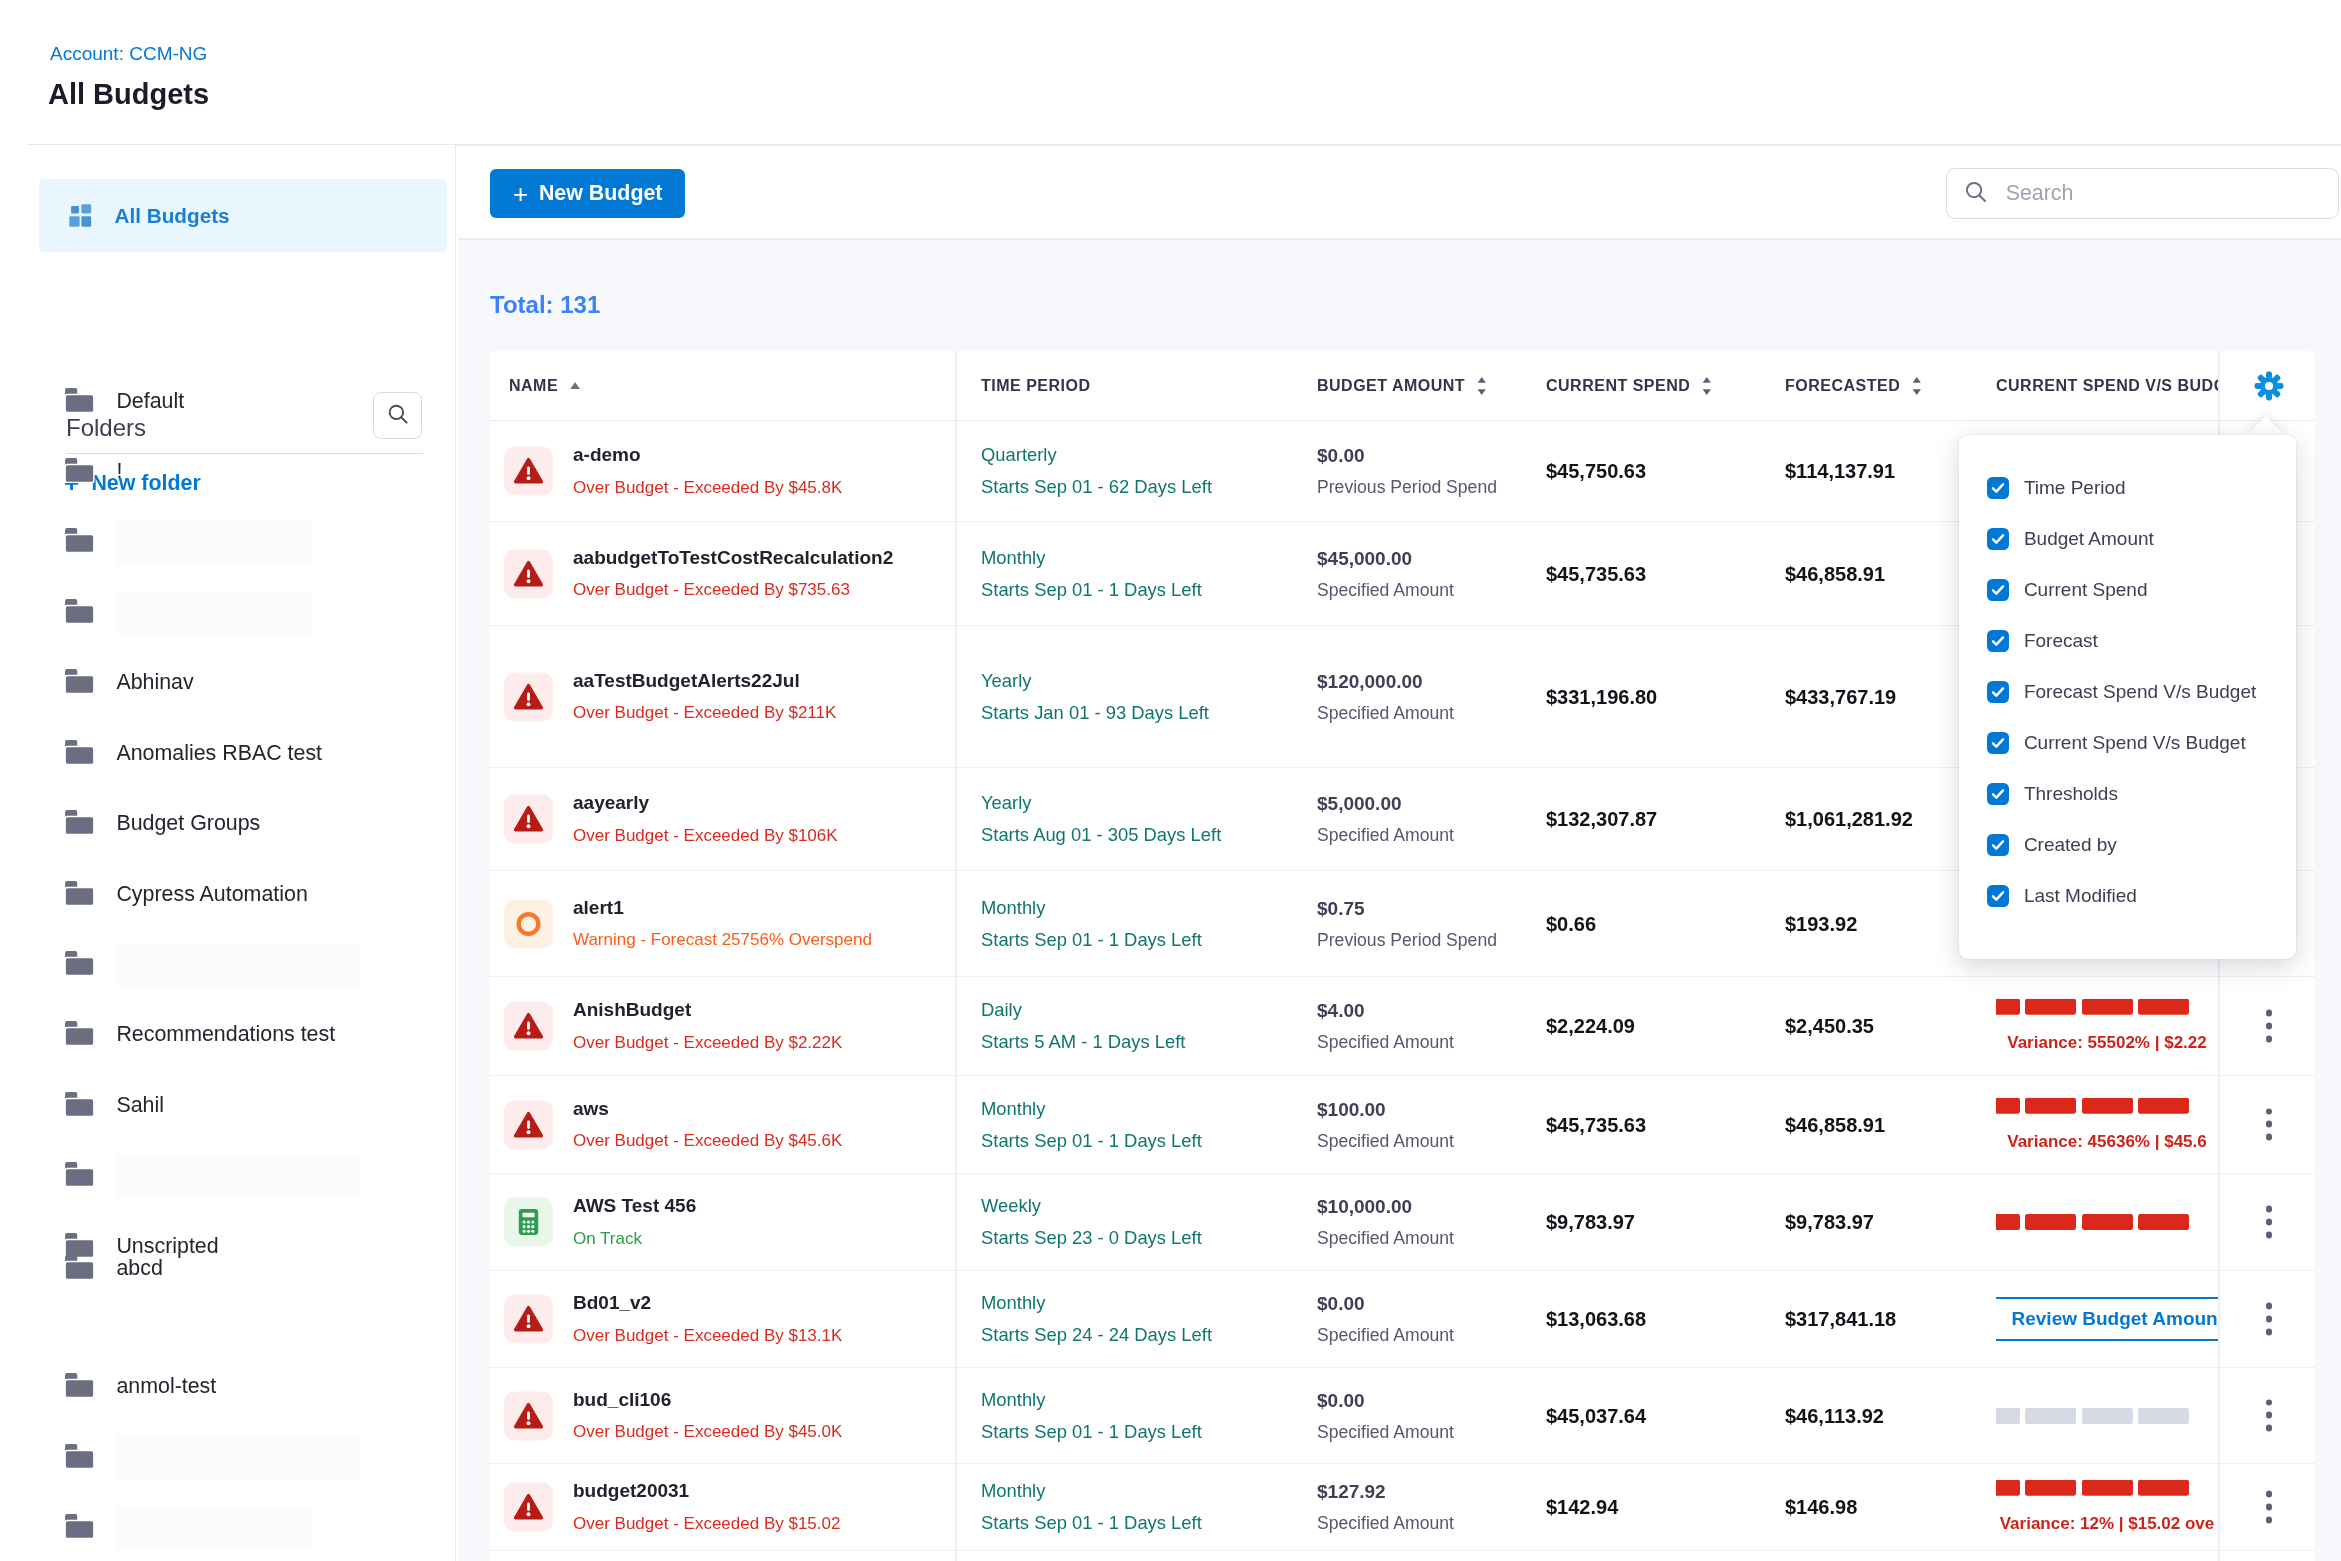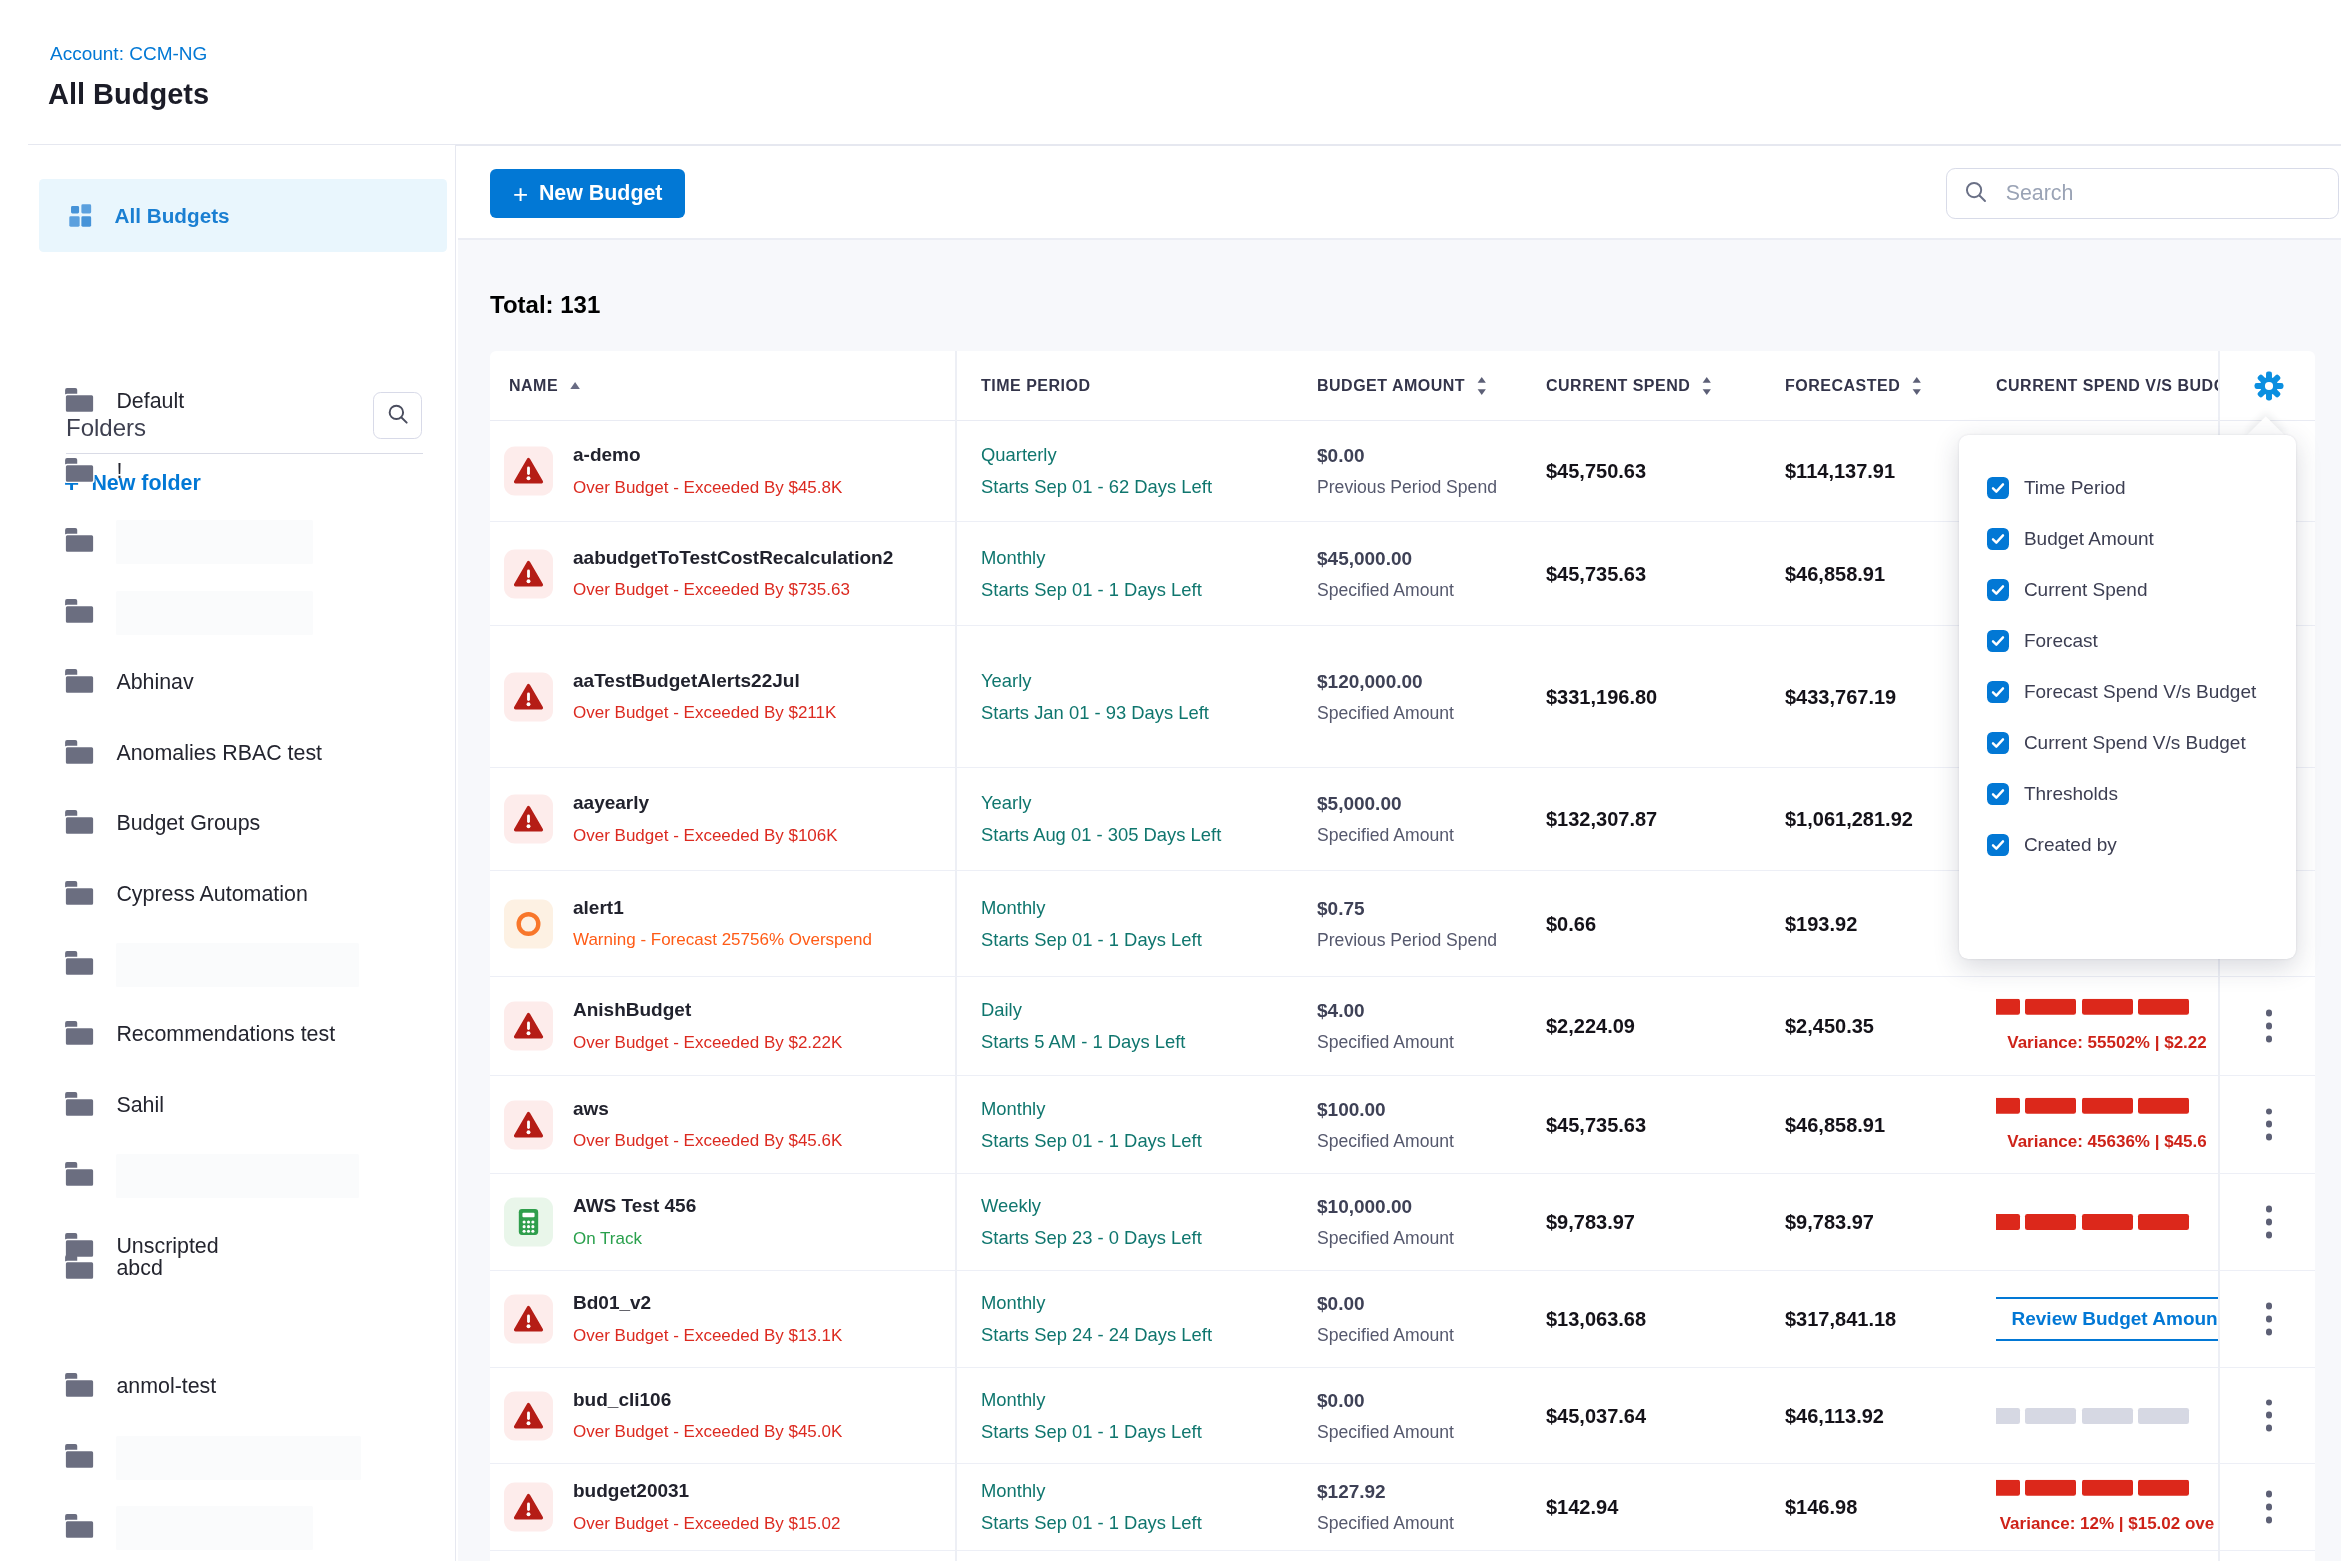--- a/index.html
+++ b/index.html
@@ -35,21 +35,21 @@
   .new-budget-btn .plus{font-size:26px;font-weight:500;line-height:1;margin-right:10.7px;}
   .new-budget-btn .nb-label{font-size:21.4px;font-weight:700;}
   .search-box{position:absolute;left:1946px;top:168px;width:393px;height:51px;background:#fff;border:1.5px solid #d8dbe8;border-radius:9.2px;
       display:flex;align-items:center;padding:0 15.3px;}
   .search-box svg{flex:none;color:#6a7086;}
   .search-box input{border:none;outline:none;margin-left:13.8px;font-size:21.4px;color:#a21caf;width:100%;
       font-family:"Liberation Sans","DejaVu Sans",sans-serif;background:transparent;}
   .search-box input::placeholder{color:#9aa3b5;}
   .main-divider{position:absolute;left:458px;right:0;top:238px;height:1.5px;background:#ebedf4;}
   .content-bg{position:absolute;left:458px;right:0;top:240px;bottom:0;background:#f7f8fb;}
-  .total-label{position:absolute;left:490px;top:291px;font-size:24px;font-weight:700;color:#000000;}
+  .total-label{position:absolute;left:490px;top:291px;font-size:24px;font-weight:700;color:#3b82f6;}
 
   
   .table-card{position:absolute;left:490px;top:351px;width:1825px;bottom:0;background:#fff;border-radius:6.1px 6.1px 0 0;}
   .col-sep{position:absolute;top:0;bottom:0;width:1.5px;background:#edeff5;z-index:2;}
   .thead{position:relative;height:70px;border-bottom:1.5px solid #e9ebf3;}
   .th{position:absolute;top:50%;transform:translateY(-50%);font-size:16px;font-weight:700;color:#33344a;
       letter-spacing:0.5px;white-space:nowrap;display:flex;align-items:center;cursor:pointer;}
   .th .sort{margin-left:10.7px;display:inline-flex;flex-direction:column;line-height:0;}
   .th-clip{overflow:hidden;}
   .gear-btn{position:absolute;top:50%;transform:translateY(-50%);left:1762px;width:34px;height:34px;border:none;background:transparent;
@@ -766,16 +766,24 @@
         <span class="opt-label">Thresholds</span>
       </div>
       <div class="popup-item">
         <span class="checkbox">
           <svg width="16" height="16" viewBox="0 0 24 24" fill="none" stroke="#ffffff" stroke-width="3.6" stroke-linecap="round" stroke-linejoin="round">
             <polyline points="4.5,12.5 9.5,17.5 19.5,6.5"></polyline>
           </svg>
         </span>
         <span class="opt-label">Created by</span>
       </div>
+      <div class="popup-item">
+        <span class="checkbox">
+          <svg width="16" height="16" viewBox="0 0 24 24" fill="none" stroke="#ffffff" stroke-width="3.6" stroke-linecap="round" stroke-linejoin="round">
+            <polyline points="4.5,12.5 9.5,17.5 19.5,6.5"></polyline>
+          </svg>
+        </span>
+        <span class="opt-label">Last Modified</span>
+      </div>
     </div>
 
 </div>
 
 
 </body></html>

